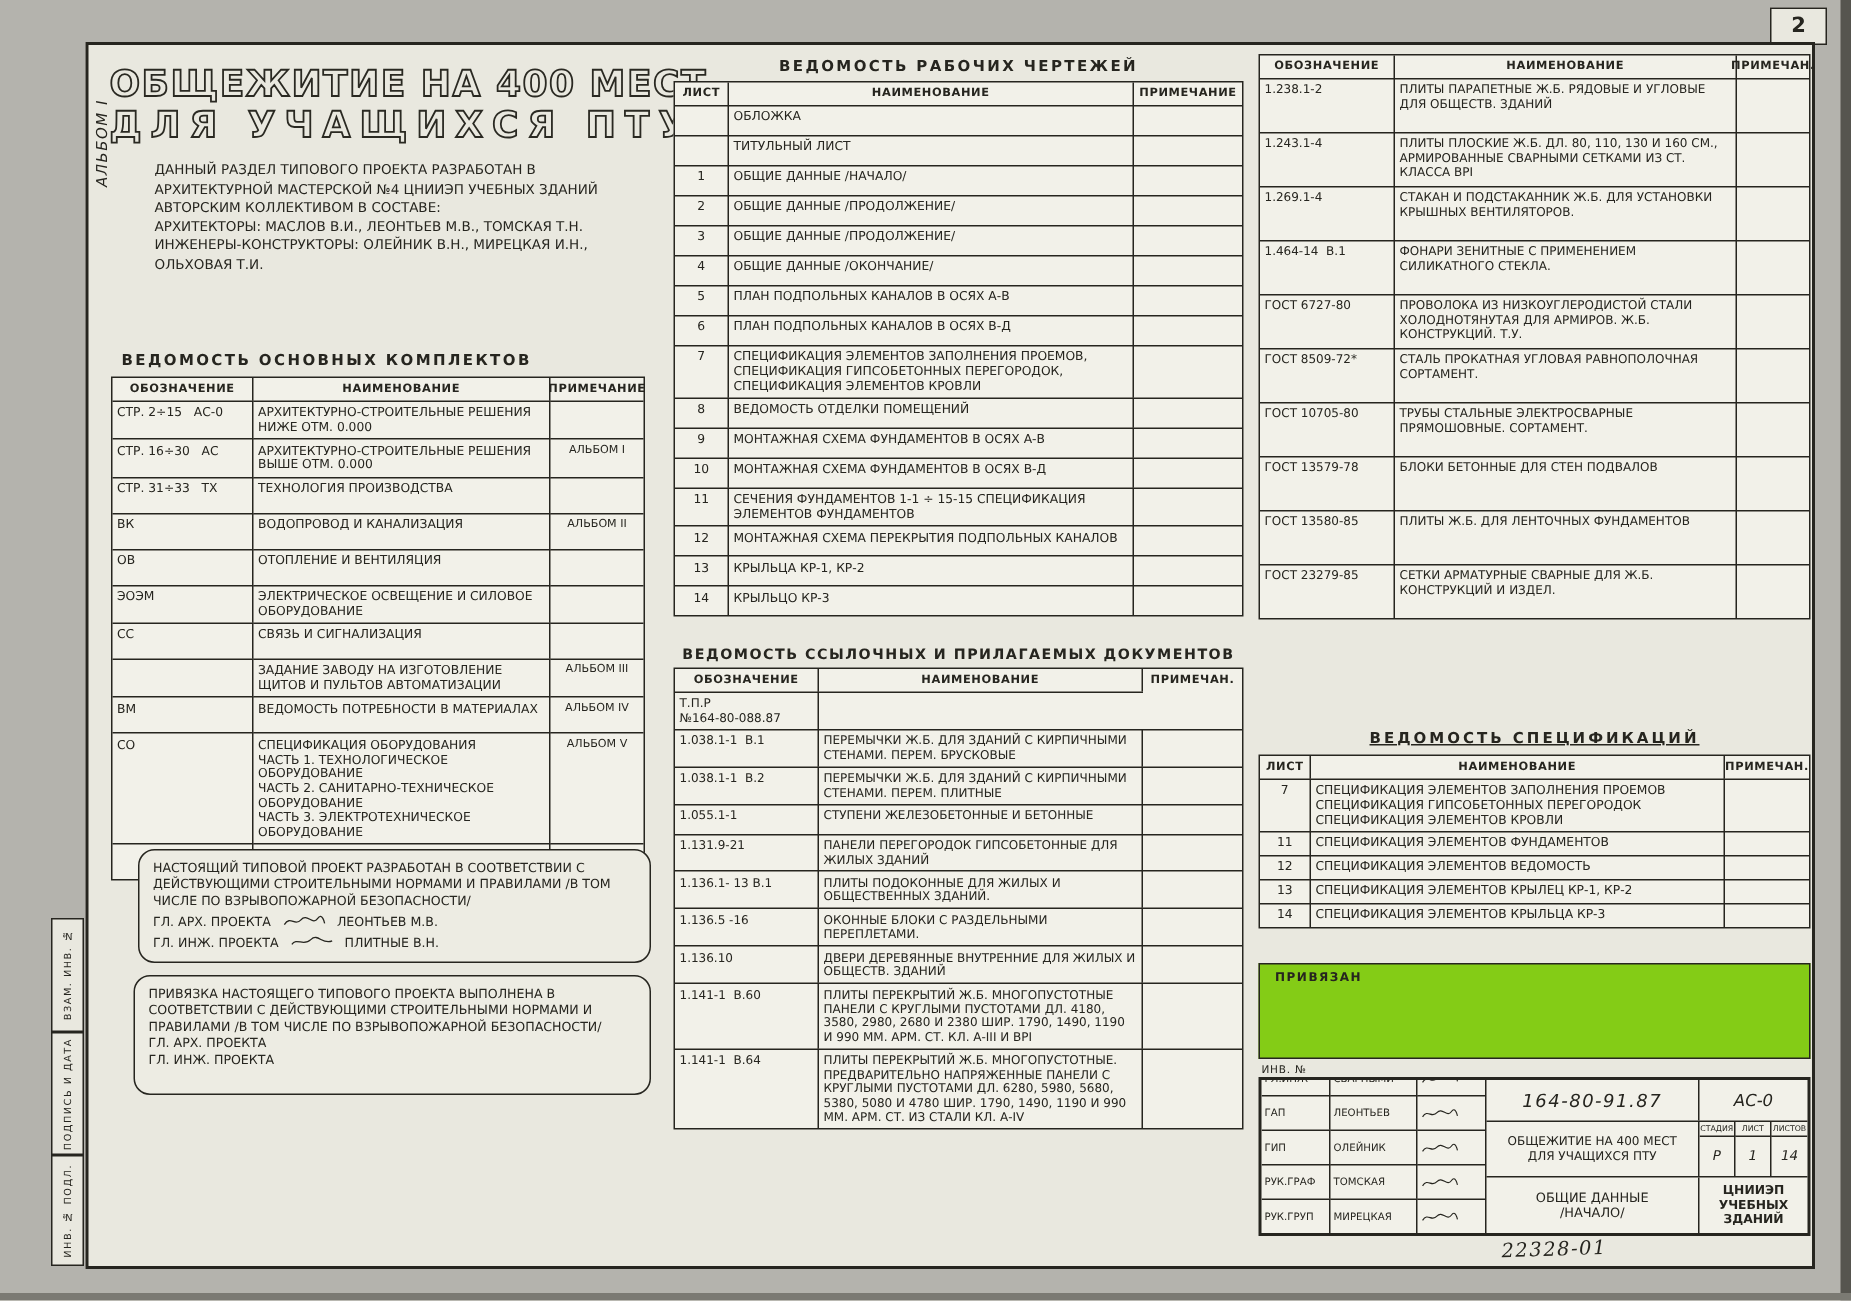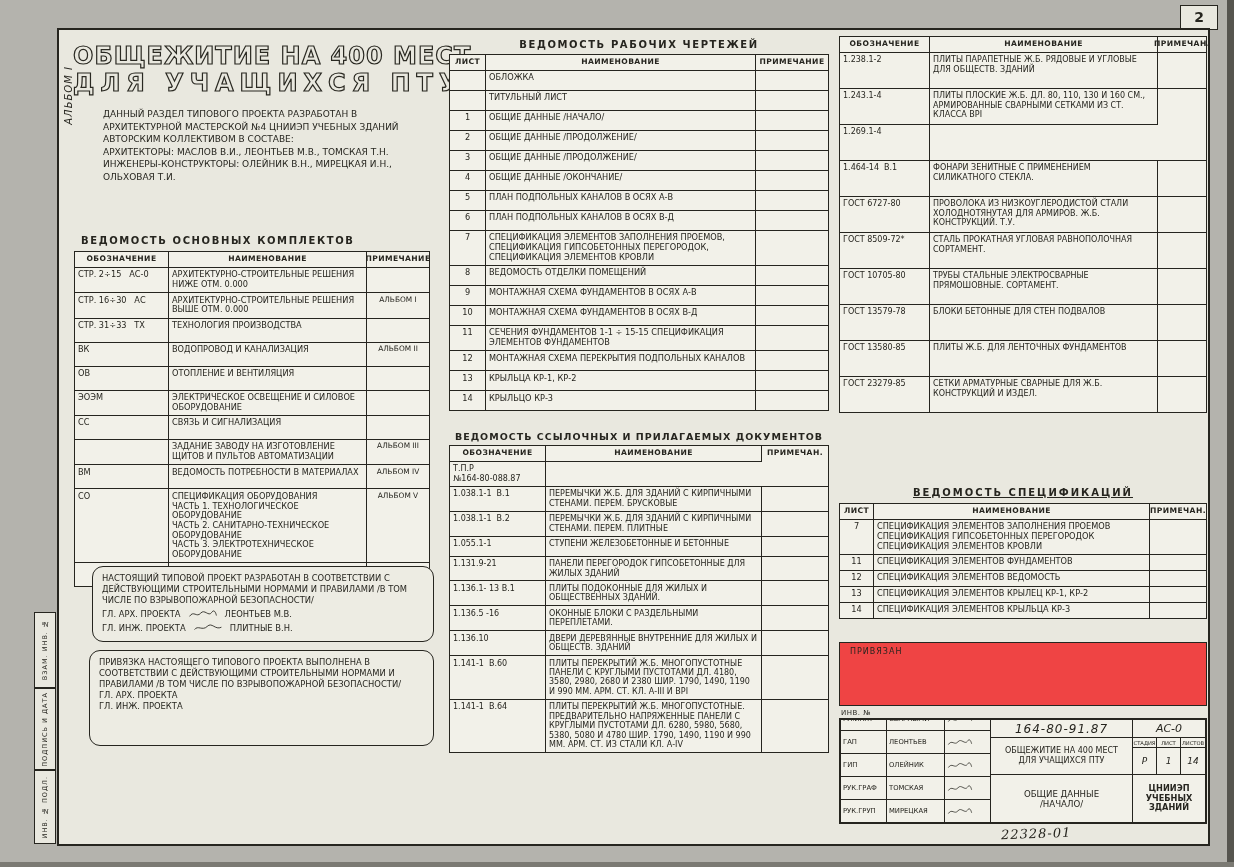--- a/index.html
+++ b/index.html
@@ -38,36 +38,36 @@
 .t-refs2{--cols:90px 1fr 48px;left:780px;top:6px;width:368px;font-size:8px}
 .t-refs2 .trow>div{min-height:36px}
 .t-spec{--cols:34px 1fr 56px;left:780px;top:473px;width:368px}
 .t-spec .trow>div{min-height:16px}
 
 .note{position:absolute;border:1.6px solid #26251f;border-radius:11px;padding:6px 9px;font-size:8.4px;line-height:1.3;background:#edece3}
 .note .ntext{white-space:pre-wrap}
 .sigline{display:flex;align-items:center;gap:7px;margin-top:3px}
 .sig{width:30px;height:10px;flex:none}
 .note1{left:33px;top:536px;width:342px;height:76px}
-.note2{left:30px;top:620px;width:345px;height:96px}
+.note2{left:30px;top:620px;width:345px;height:80px}
 
 .spec-h{left:780px;top:457px;width:368px;text-align:center;text-decoration:underline;letter-spacing:2px}
-.priv{position:absolute;left:780px;top:612px;width:368px;height:64px;border:1.6px solid #26251f;background:#ef4444;font-size:8px;font-weight:normal;letter-spacing:1px;padding:4px 10px}
+.priv{position:absolute;left:780px;top:612px;width:368px;height:64px;border:1.6px solid #26251f;background:#84cc16;font-size:8px;font-weight:bold;letter-spacing:1px;padding:4px 10px}
 .invn{position:absolute;left:782px;top:679px;font-size:7px;letter-spacing:.5px}
 
 .stamp{position:absolute;left:780px;top:688px;width:368px;height:106px;border:2px solid #26251f;background:#f2f1e9;display:flex}
 .stamp-left{width:150px;border-right:1.5px solid #26251f;display:flex;flex-direction:column;justify-content:flex-end;overflow:hidden}
 .t-sign{--cols:46px 58px 1fr;font-size:6.8px}
 .t-sign .trow>div{border-top:1px solid #26251f;border-right:1px solid #26251f;padding:11px 2px;height:14px;display:flex;align-items:center;white-space:nowrap;overflow:hidden}
 .t-sign .trow>div:last-child{border-right:none}
 .t-sign .sig{width:26px;height:9px}
 .stamp-right{flex:1;display:flex;flex-direction:column}
 .srow{display:flex;border-bottom:1.5px solid #26251f}
 .srow:last-child{border-bottom:none}
-.srow.a{height:18px}
+.srow.a{height:28px}
 .srow.b{height:37px}
 .srow.c{flex:1}
 .cell{border-right:1.5px solid #26251f;display:flex;align-items:center;justify-content:center;text-align:center;white-space:pre-wrap;overflow:hidden}
 .cell:last-child{border-right:none}
 .docnum{flex:1;font-size:12px;font-style:italic;letter-spacing:1px}
 .doccode{width:72px;font-size:11px;font-style:italic}
 .object{flex:1;font-size:8px;line-height:1.25;padding:2px}
 .stagegrid{width:72px;padding:0}
 .sg{display:grid;grid-template-columns:1fr 1fr 1fr;grid-template-rows:10px 1fr;width:100%;height:100%}
 .sg>div{border-right:1px solid #26251f;display:flex;align-items:center;justify-content:center}
@@ -361,20 +361,21 @@
         <div class="tcell c-name">ПЛИТЫ ПАРАПЕТНЫЕ Ж.Б. РЯДОВЫЕ И УГЛОВЫЕ ДЛЯ ОБЩЕСТВ. ЗДАНИЙ</div>
         <div class="tcell c-note"></div>
       </div>
       <div class="trow">
         <div class="tcell c-obz">1.243.1-4</div>
         <div class="tcell c-name">ПЛИТЫ ПЛОСКИЕ Ж.Б. ДЛ. 80, 110, 130 И 160 СМ., АРМИРОВАННЫЕ СВАРНЫМИ СЕТКАМИ ИЗ СТ. КЛАССА ВРI</div>
         <div class="tcell c-note"></div>
       </div>
       <div class="trow">
         <div class="tcell c-obz">1.269.1-4</div>
+        <div class="tcell c-name">СТАКАН И ПОДСТАКАННИК Ж.Б. ДЛЯ УСТАНОВКИ КРЫШНЫХ ВЕНТИЛЯТОРОВ.</div>
         <div class="tcell c-note"></div>
       </div>
       <div class="trow">
         <div class="tcell c-obz">1.464-14  В.1</div>
         <div class="tcell c-name">ФОНАРИ ЗЕНИТНЫЕ С ПРИМЕНЕНИЕМ СИЛИКАТНОГО СТЕКЛА.</div>
         <div class="tcell c-note"></div>
       </div>
       <div class="trow">
         <div class="tcell c-obz">ГОСТ 6727-80</div>
         <div class="tcell c-name">ПРОВОЛОКА ИЗ НИЗКОУГЛЕРОДИСТОЙ СТАЛИ ХОЛОДНОТЯНУТАЯ ДЛЯ АРМИРОВ. Ж.Б. КОНСТРУКЦИЙ. Т.У.</div>

